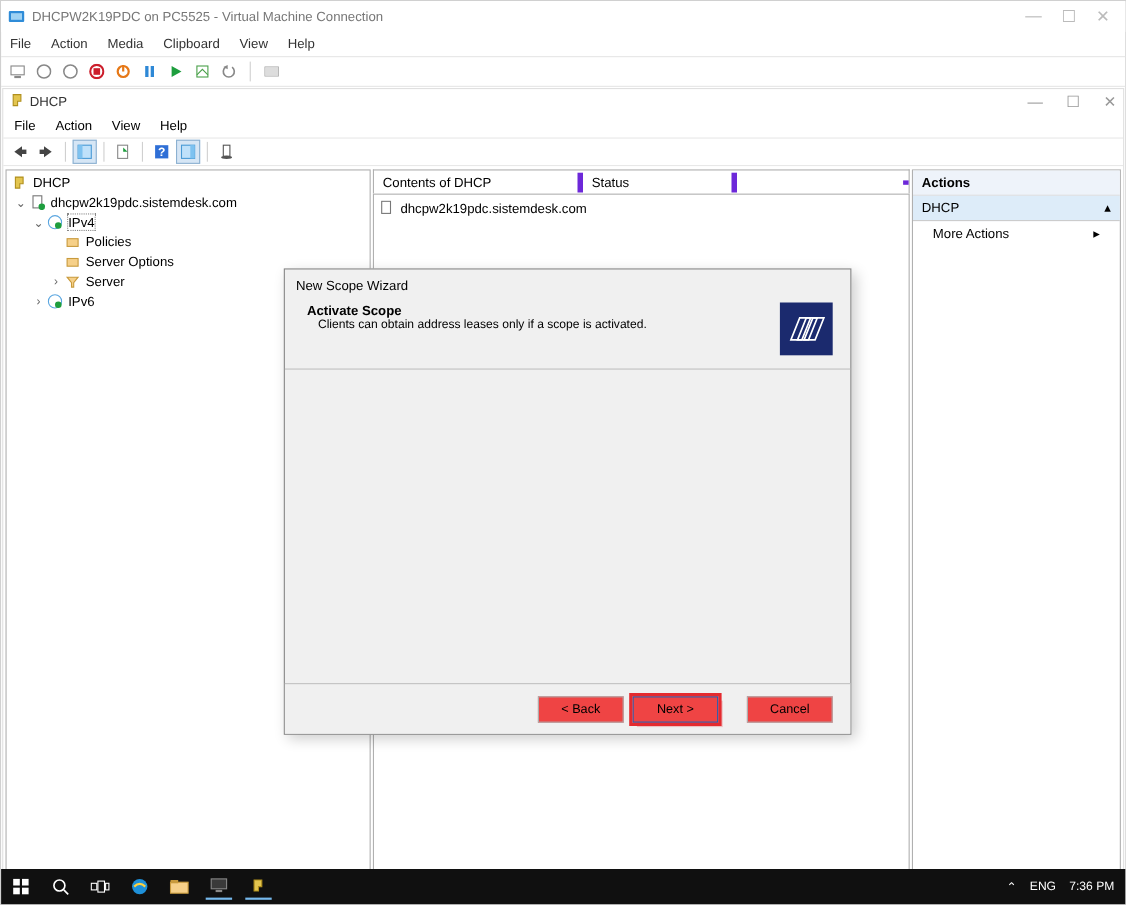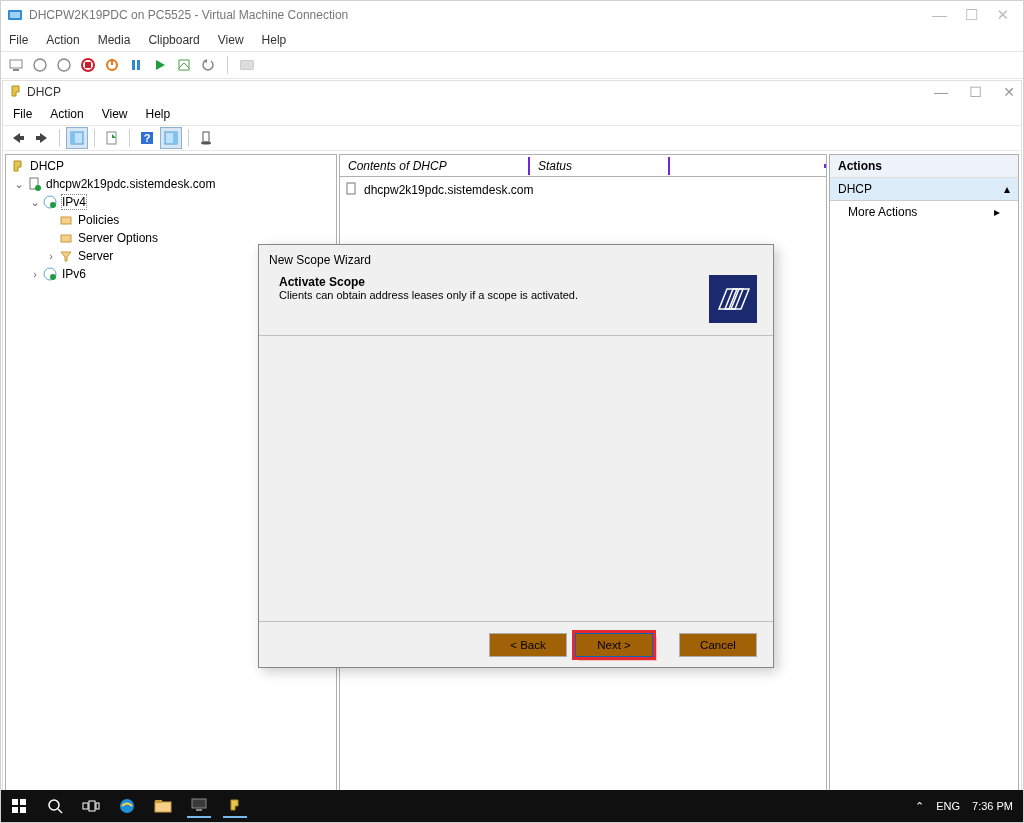--- a/index.html
+++ b/index.html
@@ -33,46 +33,46 @@
 .tree { width:332px; border:1px solid #b0b0b0; margin:0 2px 2px 2px; overflow:auto; background:#fff; font-size:12px;}
 .tree-root { padding:2px 0; }
 .tree-item { display:flex; align-items:center; height:18px; padding-left:4px; white-space:nowrap; }
 .tree-item .exp { width:14px; text-align:center; color:#666; font-size:11px; display:inline-block;}
 .tree-item .icon { width:16px; height:16px; margin-right:4px; display:inline-flex; align-items:center; justify-content:center;}
 .tree-item.sel { }
 .tree-item.sel .lbl { outline:1px dotted #888; color:#000; }
 
 .mid { flex:1; display:flex; flex-direction:column; margin:0 2px 2px 0;}
 .mid-header { border:1px solid #b0b0b0; border-bottom:none; display:flex; height:22px; align-items:center; background:#fff;}
-.mid-header .col { padding:2px 8px; border-right:2px solid #6d28d9;font-style:italic;}
+.mid-header .col { padding:2px 8px; border-right:5px solid #6d28d9;}
 .mid-body { flex:1; border:1px solid #b0b0b0; background:#fff; padding:4px;}
 .mid-body .row { display:flex; align-items:center; height:18px; }
 
 .actions { width:190px; border:1px solid #b0b0b0; margin:0 2px 2px 0; background:#fff; display:flex; flex-direction:column;}
 .actions .ah { background:#EEF3FA; padding:4px 8px; font-weight:bold; border-bottom:1px solid #ddd;}
 .actions .ai { padding:4px 8px; background:#DDECF9; border-bottom:1px solid #ccc; display:flex; justify-content:space-between; align-items:center;}
 .actions .am { padding:4px 18px; display:flex; justify-content:space-between; align-items:center;}
 
 
 .wizard { position:absolute; top:243px; left:257px; width:516px; height:424px; background:#f0f0f0; border:1px solid #888; box-shadow:4px 4px 12px rgba(0,0,0,.2);}
 .wizard .wtitle { padding:8px 10px 4px 10px; font-size:12px;}
 .wizard .wheader { padding:4px 16px 12px 20px; display:flex; border-bottom:1px solid #c0c0c0;}
 .wizard .wheader .txt { flex:1;}
 .wizard .wheader .h1 { font-weight:bold; font-size:12px;}
-.wizard .wheader .h2 { font-size:11px; }
+.wizard .wheader .h2 { font-size:11px; margin-left:10px;}
 .wizard .wheader .himg { width:48px; height:48px; background:#1B2A6E; display:flex; align-items:center; justify-content:center;}
 .wizard .wbody { padding:24px 26px; font-size:11px;}
 .wizard .wq { margin-bottom:14px;}
 .radio-row { display:flex; align-items:center; height:22px; margin-left:6px;}
 .radio-row input { margin-right:6px;}
 .radio-row.hl { outline:2px solid #E42A2F; outline-offset:1px; box-shadow:4px 4px 0 rgba(228,42,47,.25); display:inline-flex; padding:0 2px;}
 .radio-row.hl .sel { outline:1px dotted #555; padding:0 1px; }
 .row2 { margin-top:14px;}
 .wizard .wfooter { position:absolute; bottom:0; left:0; right:0; height:46px; border-top:1px solid #c0c0c0; display:flex; align-items:center; justify-content:flex-end; gap:8px; padding:0 16px; background:#f0f0f0;}
-.wizard .wbtn { width:78px; height:24px; background:#a16207; border:1px solid #adadad; font-size:11.5px;}
+.wizard .wbtn { width:78px; height:24px; background:#ef4444; border:1px solid #adadad; font-size:11.5px;}
 .wizard .wbtn.next { outline:3px solid #E42A2F; box-shadow:4px 4px 0 rgba(228,42,47,.25); border:1px solid #0a63c2; }
 
 .taskbar { position:absolute; left:0; right:0; bottom:0; height:32px; background:#101010; display:flex; align-items:center; color:#fff; font-size:11px;}
 .taskbar .left { display:flex; align-items:center; gap:12px; padding-left:6px;}
 .taskbar .left .ic { width:24px; height:24px; display:flex; align-items:center; justify-content:center;}
 .taskbar .right { margin-left:auto; display:flex; align-items:center; gap:12px; padding-right:10px;}
 </style>
 </head>
 <body>
 

